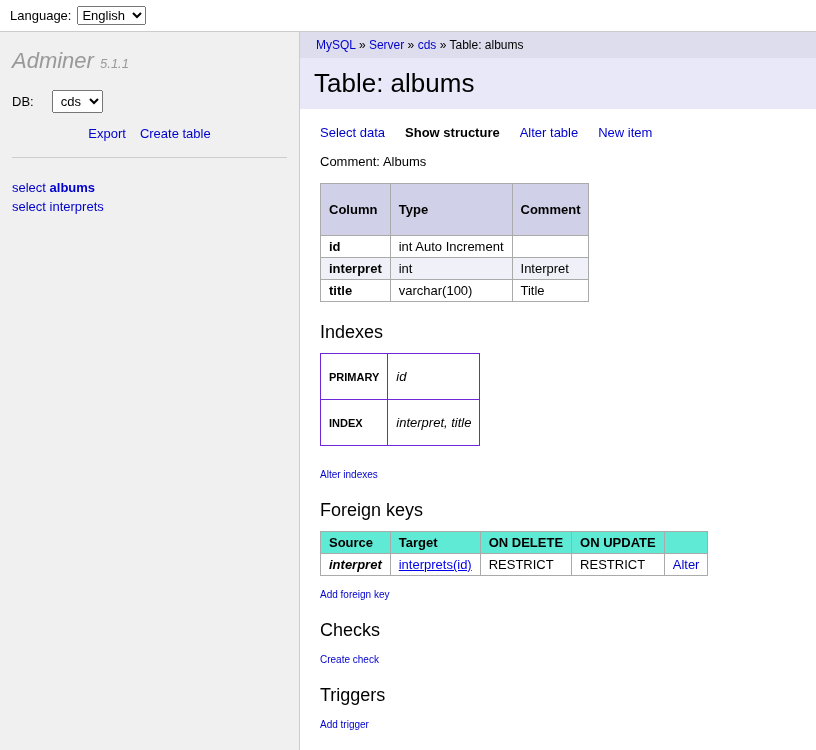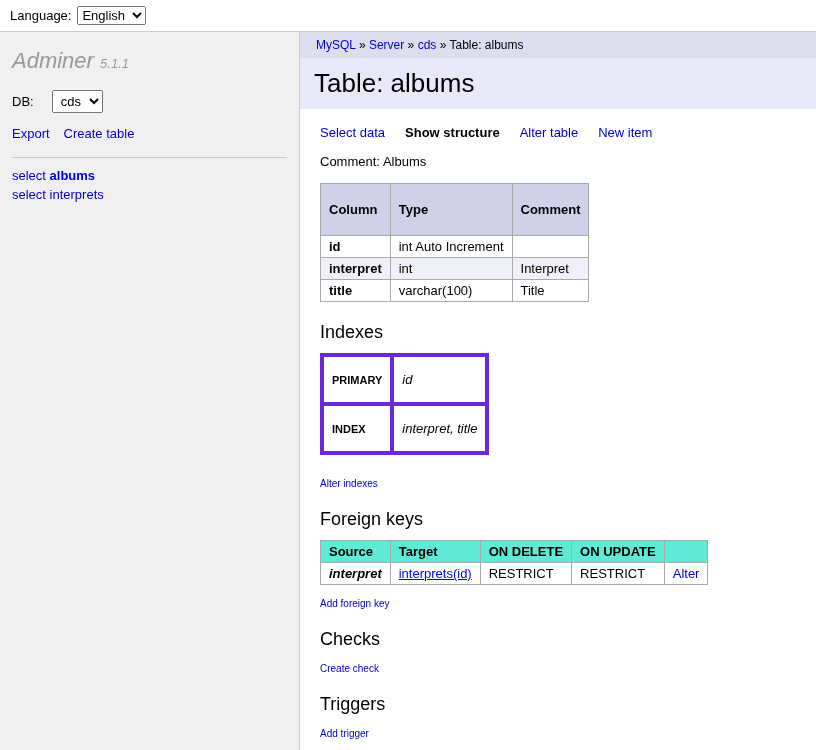--- a/index.html
+++ b/index.html
@@ -65,24 +65,25 @@
     .sidebar a {
       color: #00c;
       text-decoration: none;
       font-size: 13px;
     }
     
     .sidebar .nav-links-2 {
       display: flex;
       gap: 14px;
       margin-bottom: 16px;
+      justify-content: center;
     }
     
     .sidebar .table-links {
-      margin-top: 10px;
+      margin-top: 22px;
     }
     
     .sidebar .table-links a {
       display: block;
       margin-bottom: 4px;
     }
     
     .sidebar hr {
       border: none;
       border-top: 1px solid #ccc;
@@ -168,21 +169,21 @@
       background: #fff;
     }
     
     table.index-table {
       border-collapse: collapse;
       font-size: 13px;
       margin-bottom: 20px;
     }
     
     table.index-table td {
-      border: 4px solid #6d28d9;
+      border: 1px solid #6d28d9;
       padding: 15px 8px;
     }
     
     table.index-table td:first-child {
       font-weight: bold;
       font-size: 11px;
     }
     
     table.index-table td:last-child {
       font-style: italic;

